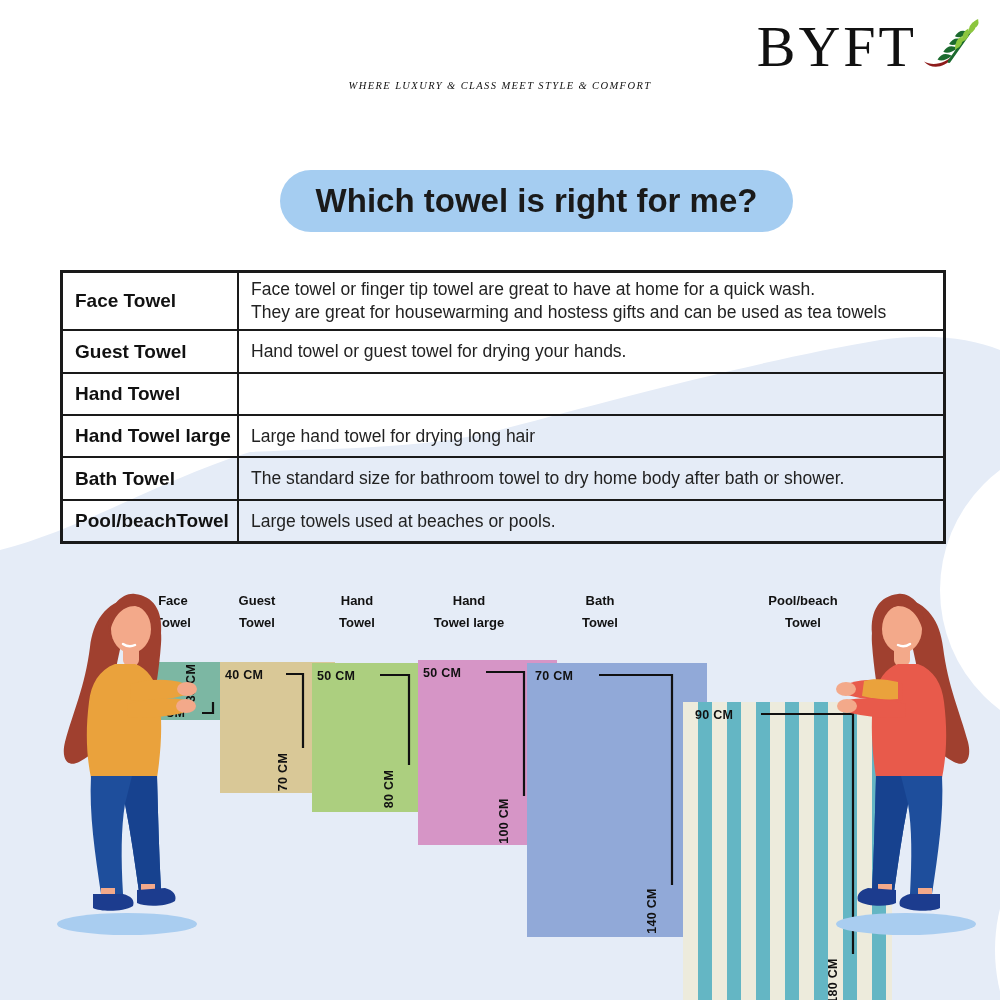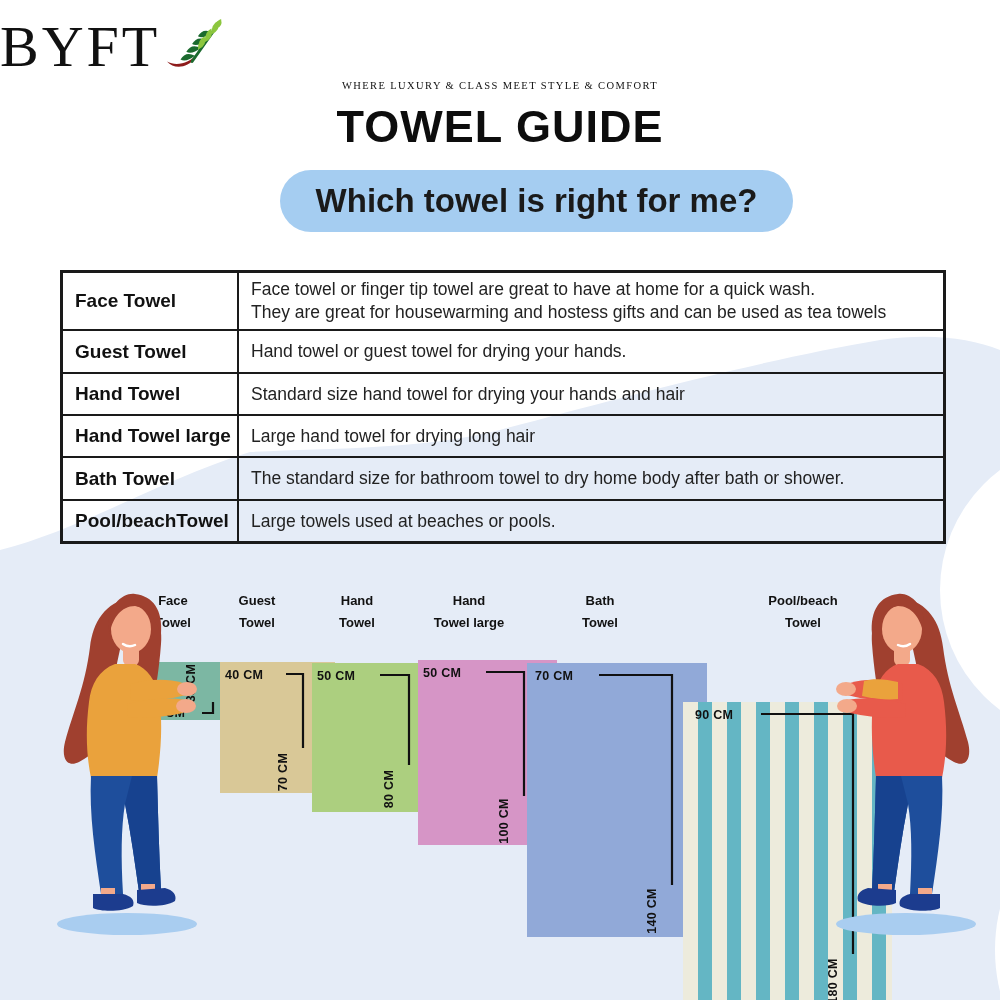--- a/index.html
+++ b/index.html
@@ -2,23 +2,23 @@
 <html><head>
 <meta charset="utf-8">
 <style>
   html,body { margin:0; padding:0; }
   body { font-family: "Liberation Sans", sans-serif; background:#ffffff; }
   #canvas { position:relative; width:1000px; height:1000px; overflow:hidden; background:#ffffff; }
   #bg { position:absolute; inset:0; z-index:0; }
   .layer { position:absolute; z-index:2; }
 
   
-  #logo-row { top:18px; left:0; width:981px; display:flex; justify-content:flex-start; align-items:flex-start; gap:6px; }
+  #logo-row { top:18px; left:0; width:981px; display:flex; justify-content:flex-end; align-items:flex-start; gap:6px; }
   #brand-name { font-family:"Liberation Serif", serif; font-size:58px; font-weight:400; letter-spacing:3px; color:#111; line-height:1; }
-  #tagline { top:80px; left:0; width:1000px; text-align:center; font-family:"Liberation Serif", serif; font-size:10.5px; letter-spacing:1.4px; color:#111; }
+  #tagline { top:80px; left:0; width:1000px; text-align:center; font-family:"Liberation Serif", serif; font-size:10.5px; letter-spacing:1.4px; color:#111;font-style:italic; }
   #page-title { top:101px; left:0; width:1000px; text-align:center; font-size:45px; font-weight:800; letter-spacing:1px; color:#0d0d0d; }
   #question-pill { top:170px; left:280px; width:513px; height:62px; border-radius:32px; display:flex; align-items:center; justify-content:center; font-size:33px; color:#1a1a1a; }
 
   
   #towel-table { top:270px; left:60px; width:880px; border:3px solid #1a1a1a; background:transparent; }
   .trow { display:grid; grid-template-columns:176px 1fr; }
   .trow + .trow { border-top:2.5px solid #1a1a1a; }
   .tcell-type { border-right:2.5px solid #1a1a1a; display:flex; align-items:center; padding-left:12px; font-weight:700; font-size:19px; color:#111; }
   .tcell-desc { display:flex; align-items:center; padding-left:12px; padding-right:0; font-size:17.5px; color:#222; white-space:pre-line; line-height:1.3; }
 
@@ -52,38 +52,36 @@
     <path d="M36 30 q-9 7 -15 4 q5 -9 15 -4 z" fill="#1b6a2e"></path>
     <path d="M42 22 q-9 7 -15 4 q5 -9 15 -4 z" fill="#1b6a2e"></path>
     <path d="M48 14 q-9 7 -15 4 q5 -9 15 -4 z" fill="#1b6a2e"></path>
     <path d="M33 32 q0 -11 7 -14 q3 10 -7 14 z" fill="#8cc63e"></path>
     <path d="M40 24 q0 -11 7 -14 q3 10 -7 14 z" fill="#8cc63e"></path>
     <path d="M47 16 q0 -11 7 -14 q3 10 -7 14 z" fill="#8cc63e"></path>
     <path d="M52 10 q-1 -8 5 -10 q2 8 -5 10 z" fill="#8cc63e"></path>
   </svg>
 </div>
 <div class="layer" id="tagline">WHERE LUXURY &amp; CLASS MEET STYLE &amp; COMFORT</div>
-<div class="layer" id="page-title">TOWEL GUIDE</div>
 <div class="layer" id="question-pill" style="background-color: rgb(165, 205, 241); font-weight: bold;">
   <span>Which towel is right for me?</span>
 </div>
 
 <div class="layer" id="towel-table">
   <div class="trow" style="height:56px">
     <div class="tcell-type">Face Towel</div>
     <div class="tcell-desc">Face towel or finger tip towel are great to have at home for a quick wash.
 They are great for housewarming and hostess gifts and can be used as tea towels</div>
   </div>
   <div class="trow" style="height:41px">
     <div class="tcell-type">Guest Towel</div>
     <div class="tcell-desc">Hand towel or guest towel for drying your hands.</div>
   </div>
   <div class="trow" style="height:40px">
     <div class="tcell-type">Hand Towel</div>
-    <div class="tcell-desc">Standard size hand towel for drying your hands and hair</div>
   </div>
   <div class="trow" style="height:40px">
     <div class="tcell-type">Hand Towel large</div>
     <div class="tcell-desc">Large hand towel for drying long hair</div>
   </div>
   <div class="trow" style="height:41px">
     <div class="tcell-type">Bath Towel</div>
     <div class="tcell-desc">The standard size for bathroom towel to dry home body after bath or shower.</div>
   </div>
   <div class="trow" style="height:40px">

